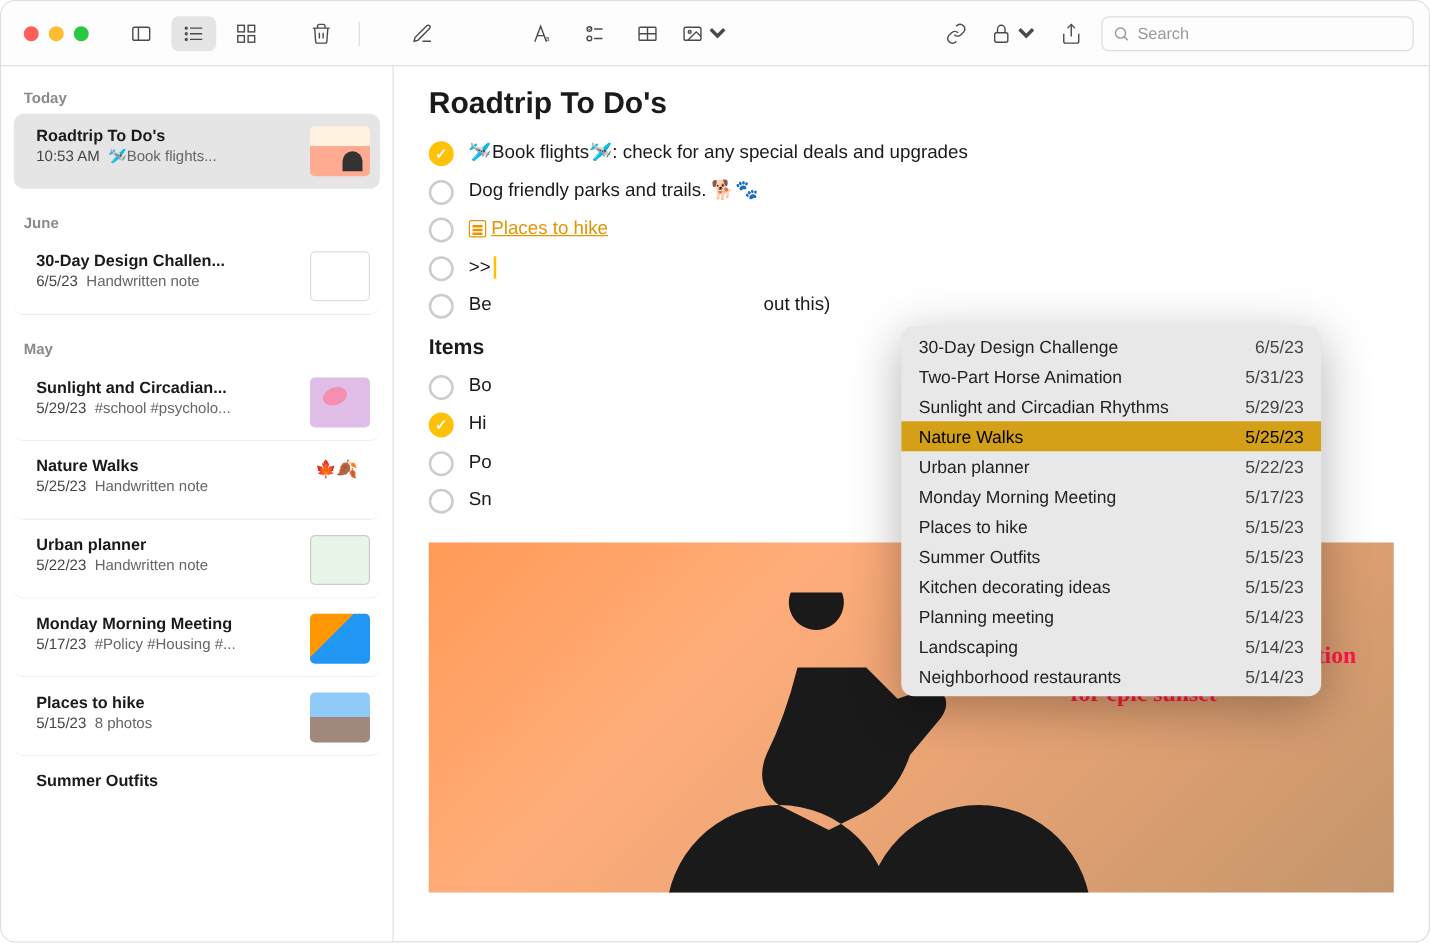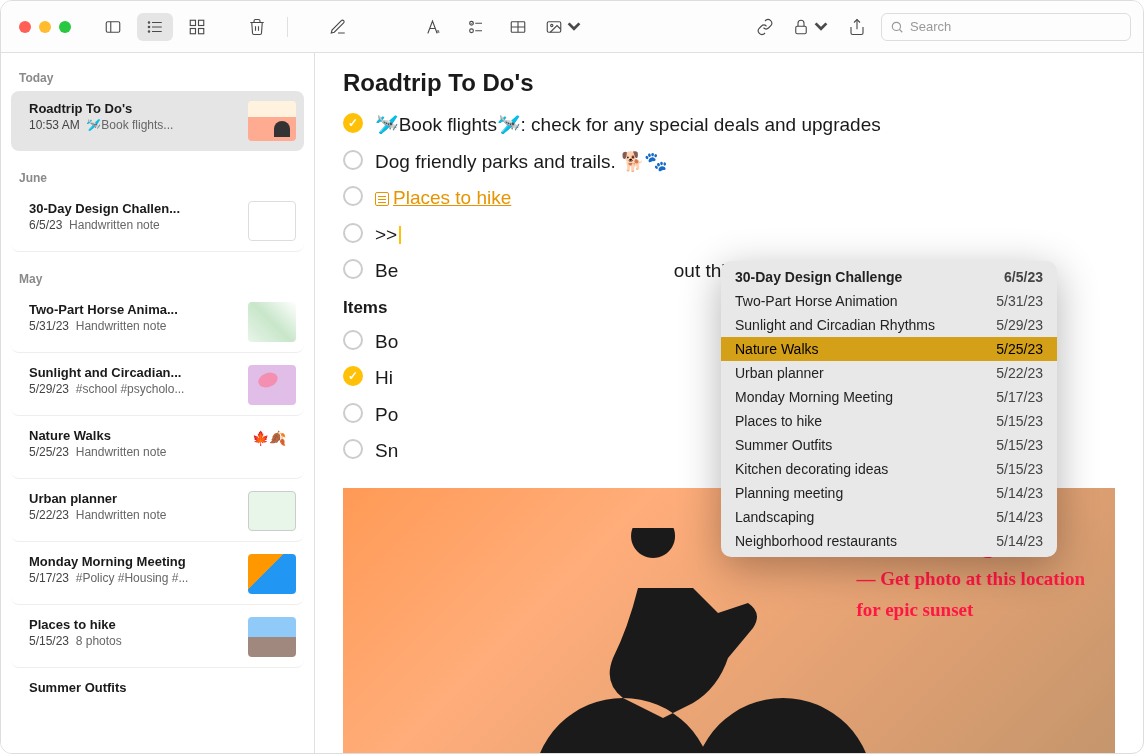--- a/index.html
+++ b/index.html
@@ -47,34 +47,34 @@
     .thumb-nature { background: #fff; position:relative; }
     .thumb-nature::before { content:"🍁🍂"; font-size:14px; position:absolute; left:4px; top:2px; }
     .thumb-urban { background: #e8f5e9; border:1px solid #ccc; }
     .thumb-monday { background: linear-gradient(135deg,#ff9800 40%,#2196f3 40%); }
     .thumb-places { background: linear-gradient(to bottom,#90caf9 50%,#a1887f 50%); }
     
     
     .note-content { padding: 16px 28px; }
     .note-h1 { font-size: 24px; font-weight: 700; color: #1a1a1a; margin-bottom: 10px; }
     .note-h2 { font-size: 17px; font-weight: 700; color: #1a1a1a; margin: 8px 0 6px; }
-    .checklist-item { display: flex; align-items: flex-start; gap: 12px; padding: 4px 0; font-size: 19px; color: #1a1a1a; line-height: 1.5; }
+    .checklist-item { display: flex; align-items: flex-start; gap: 12px; padding: 4px 0; font-size: 15px; color: #1a1a1a; line-height: 1.5; }
     .check-circle { width: 20px; height: 20px; border-radius: 50%; border: 2px solid #ccc; flex-shrink: 0; margin-top: 2px; display:flex; align-items:center; justify-content:center; }
     .check-circle.checked { background: #ffc107; border-color: #ffc107; }
     .check-circle.checked::after { content: "✓"; color: #fff; font-size: 12px; font-weight: bold; }
     .checklist-text { flex: 1; }
     .link-orange { color: #e69500; text-decoration: underline; }
     .link-icon { display: inline-block; width: 14px; height: 14px; border: 1.5px solid #e69500; border-radius: 2px; vertical-align: middle; margin-right: 4px; position:relative; }
     .link-icon::after { content:""; position:absolute; left:2px; top:3px; right:2px; height:1.5px; background:#e69500; box-shadow: 0 3px 0 #e69500, 0 6px 0 #e69500; }
     .cursor-flash { display:inline-block; width:2px; height:18px; background:#ffc107; vertical-align:middle; margin-left:2px; }
     
     
     .suggestion-popup { position: absolute; left: 406px; top: 208px; width: 336px; background: #e8e8e8; border-radius: 10px; box-shadow: 0 10px 40px rgba(0,0,0,0.3); overflow: hidden; z-index: 100; }
     .suggestion-item { display: flex; justify-content: space-between; padding: 4px 14px; font-size: 14px; color: #222; cursor: pointer; }
-    .suggestion-item:first-child { padding-top: 8px; font-weight: bold; }
+    .suggestion-item:first-child { padding-top: 8px; }
     .suggestion-item:last-child { padding-bottom: 8px; }
     .suggestion-item.highlighted { background: #d4a017; color: #000; }
     .suggestion-date { color: #444; font-size: 14px; }
     .suggestion-item.highlighted .suggestion-date { color: #000; }
     
     
     .photo-area { margin-top: 18px; height: 280px; background: linear-gradient(135deg, #ff9a56 0%, #ffad7a 30%, #c4956c 100%); position: relative; overflow: hidden; }
     .rider-silhouette { position:absolute; left:120px; bottom:-20px; width:420px; height:260px; }
     .rider-silhouette svg { width:100%; height:100%; }
     .handwriting { position:absolute; right:30px; top:40px; color:#ff1744; font-family: "Bradley Hand", "Comic Sans MS", cursive; font-size: 26px; line-height:1.3; text-align:left; font-weight:600; }
@@ -219,27 +219,20 @@
       <div class="note-text">
         <div class="note-title">30-Day Design Challen...</div>
         <div class="note-meta"><span class="date">6/5/23</span>&nbsp;&nbsp;<span>Handwritten note</span></div>
       </div>
       <div class="note-thumb thumb-design"></div>
     </div>
 
     <div class="section-header">May</div>
     <div class="note-item">
       <div class="note-text">
-        <div class="note-title">Two-Part Horse Anima...</div>
-        <div class="note-meta"><span class="date">5/31/23</span>&nbsp;&nbsp;<span>Handwritten note</span></div>
-      </div>
-      <div class="note-thumb thumb-horse"></div>
-    </div>
-    <div class="note-item">
-      <div class="note-text">
         <div class="note-title">Sunlight and Circadian...</div>
         <div class="note-meta"><span class="date">5/29/23</span>&nbsp;&nbsp;<span>#school #psycholo...</span></div>
       </div>
       <div class="note-thumb thumb-sun"></div>
     </div>
     <div class="note-item">
       <div class="note-text">
         <div class="note-title">Nature Walks</div>
         <div class="note-meta"><span class="date">5/25/23</span>&nbsp;&nbsp;<span>Handwritten note</span></div>
       </div>

